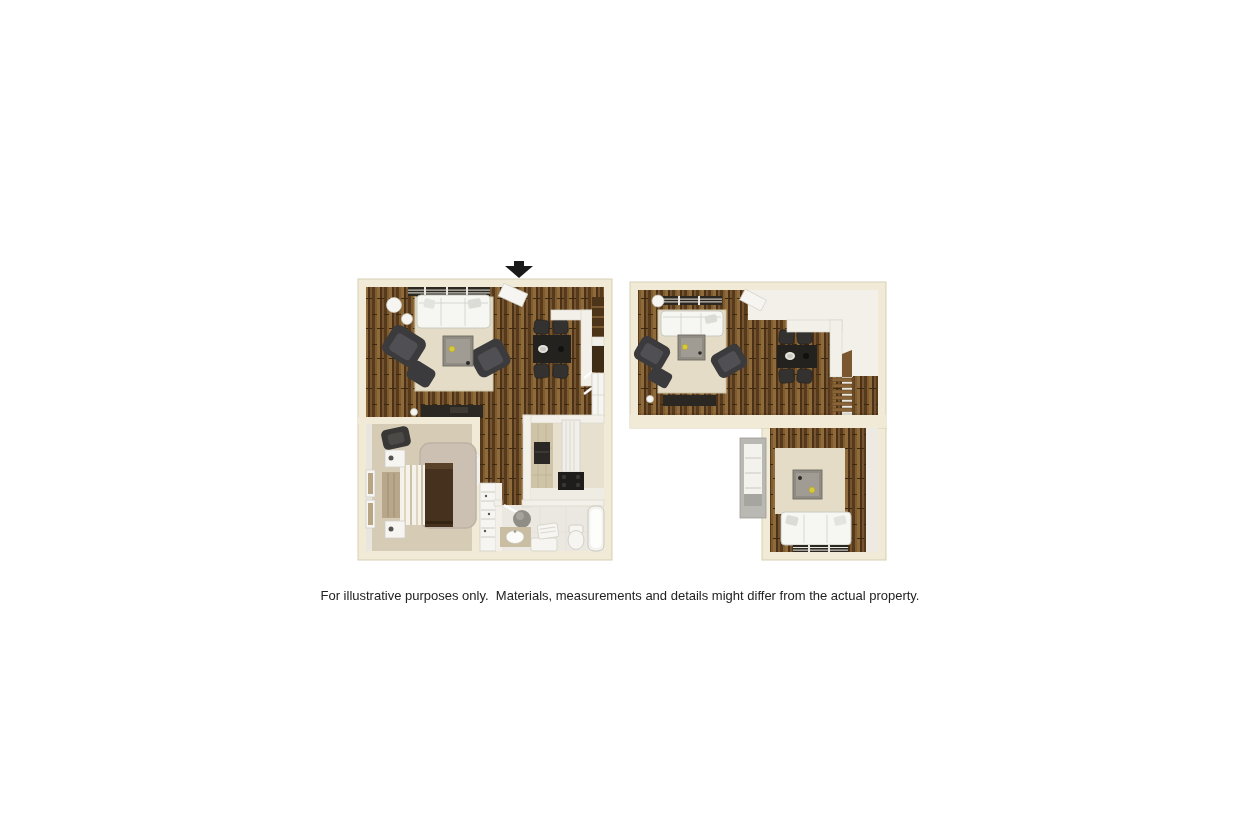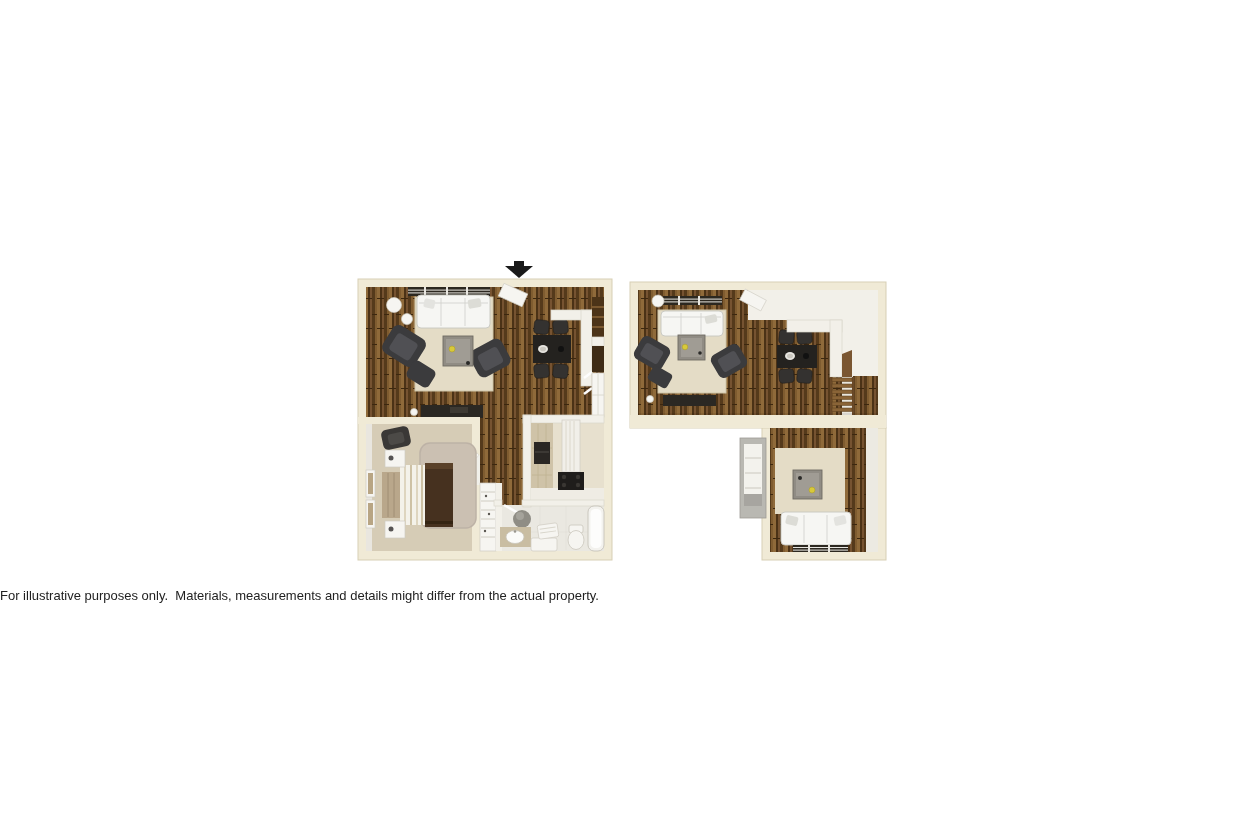--- a/index.html
+++ b/index.html
@@ -18,21 +18,21 @@
     --bed_brown:#46311f;
     --stair_wood:#8a6437;
     --accent_yellow:#d8c93a;
     --arrow_black:#1a1a1a;
     --text_color:#222222;
   }
   html,body{margin:0;padding:0;background:var(--background);}
   .canvas{position:relative;width:1240px;height:827px;background:var(--background);overflow:hidden;
           font-family:"Liberation Sans",sans-serif;}
   .plans-svg{position:absolute;left:0;top:0;}
-  .disclaimer{position:absolute;left:0;right:0;top:588px;text-align:left;
+  .disclaimer{position:absolute;left:0;right:0;top:588px;text-align:center;
               font-size:13px;line-height:15px;color:var(--text_color);
               letter-spacing:0px;white-space:pre-wrap;}
   
   .wallC{fill:var(--wall_cream);stroke:var(--wall_edge);stroke-width:1;}
   .wallCn{fill:var(--wall_cream);}
   .wallW{fill:var(--wall_white);}
   .wallWs{fill:var(--wall_white);stroke:#d9d6cb;stroke-width:0.7;}
   .floorbase{fill:#f1f0ea;}
   .wood{fill:url(#woodP);}
   .rug{fill:var(--rug_beige);stroke:#d0c6a9;stroke-width:1;}

